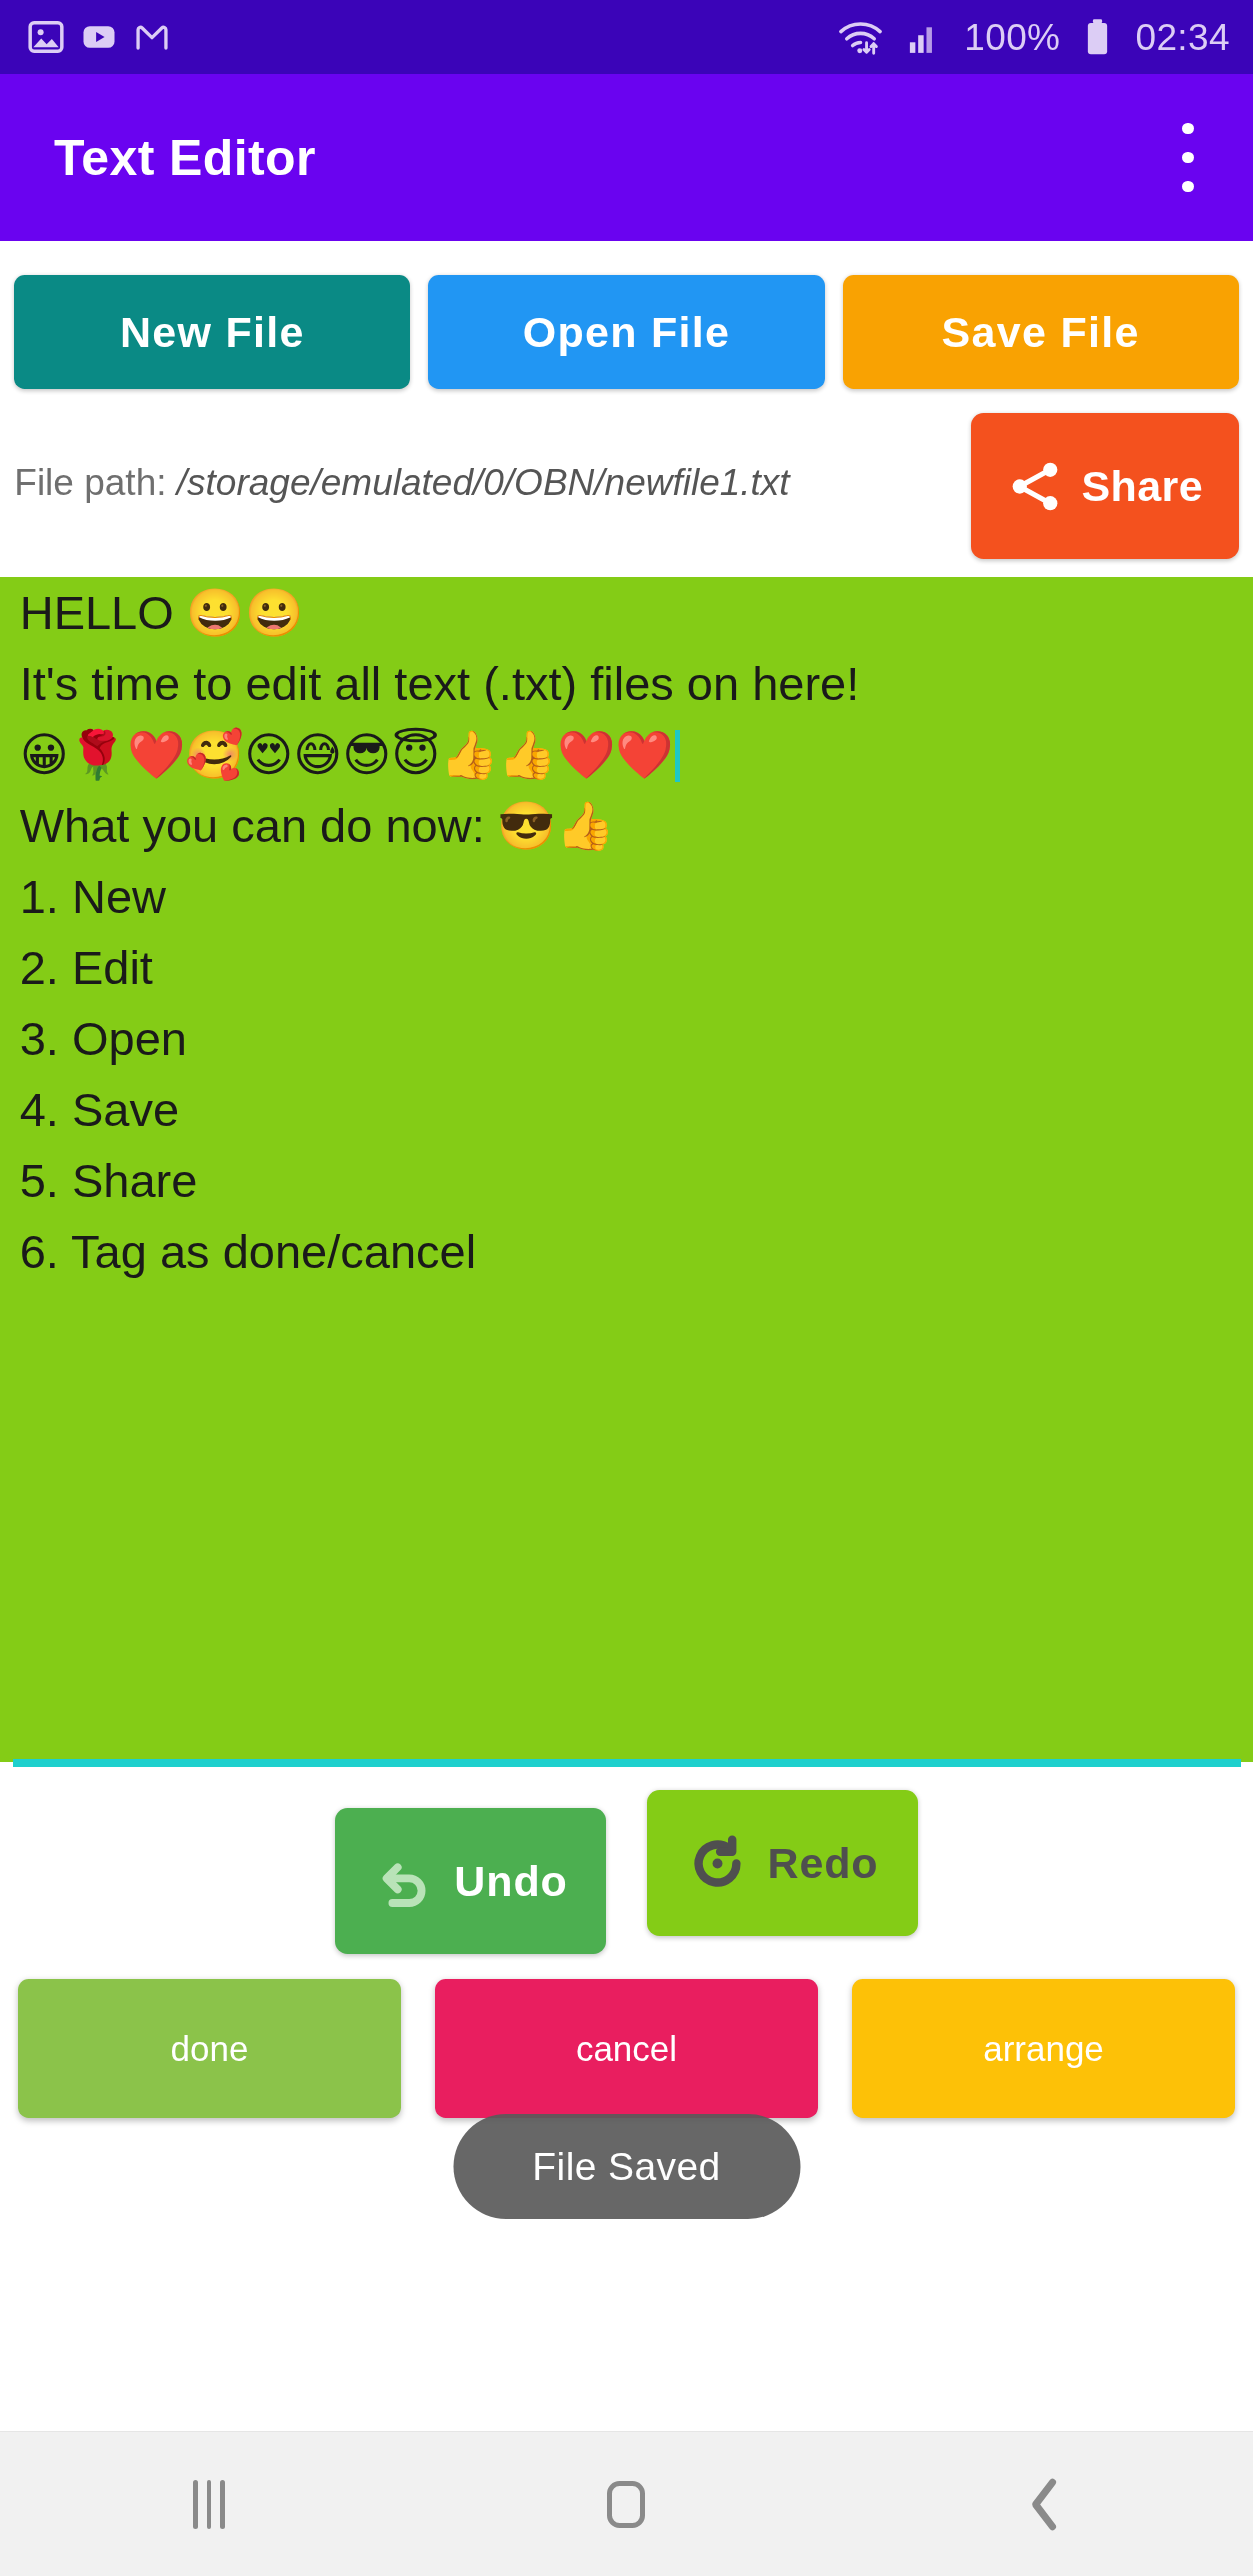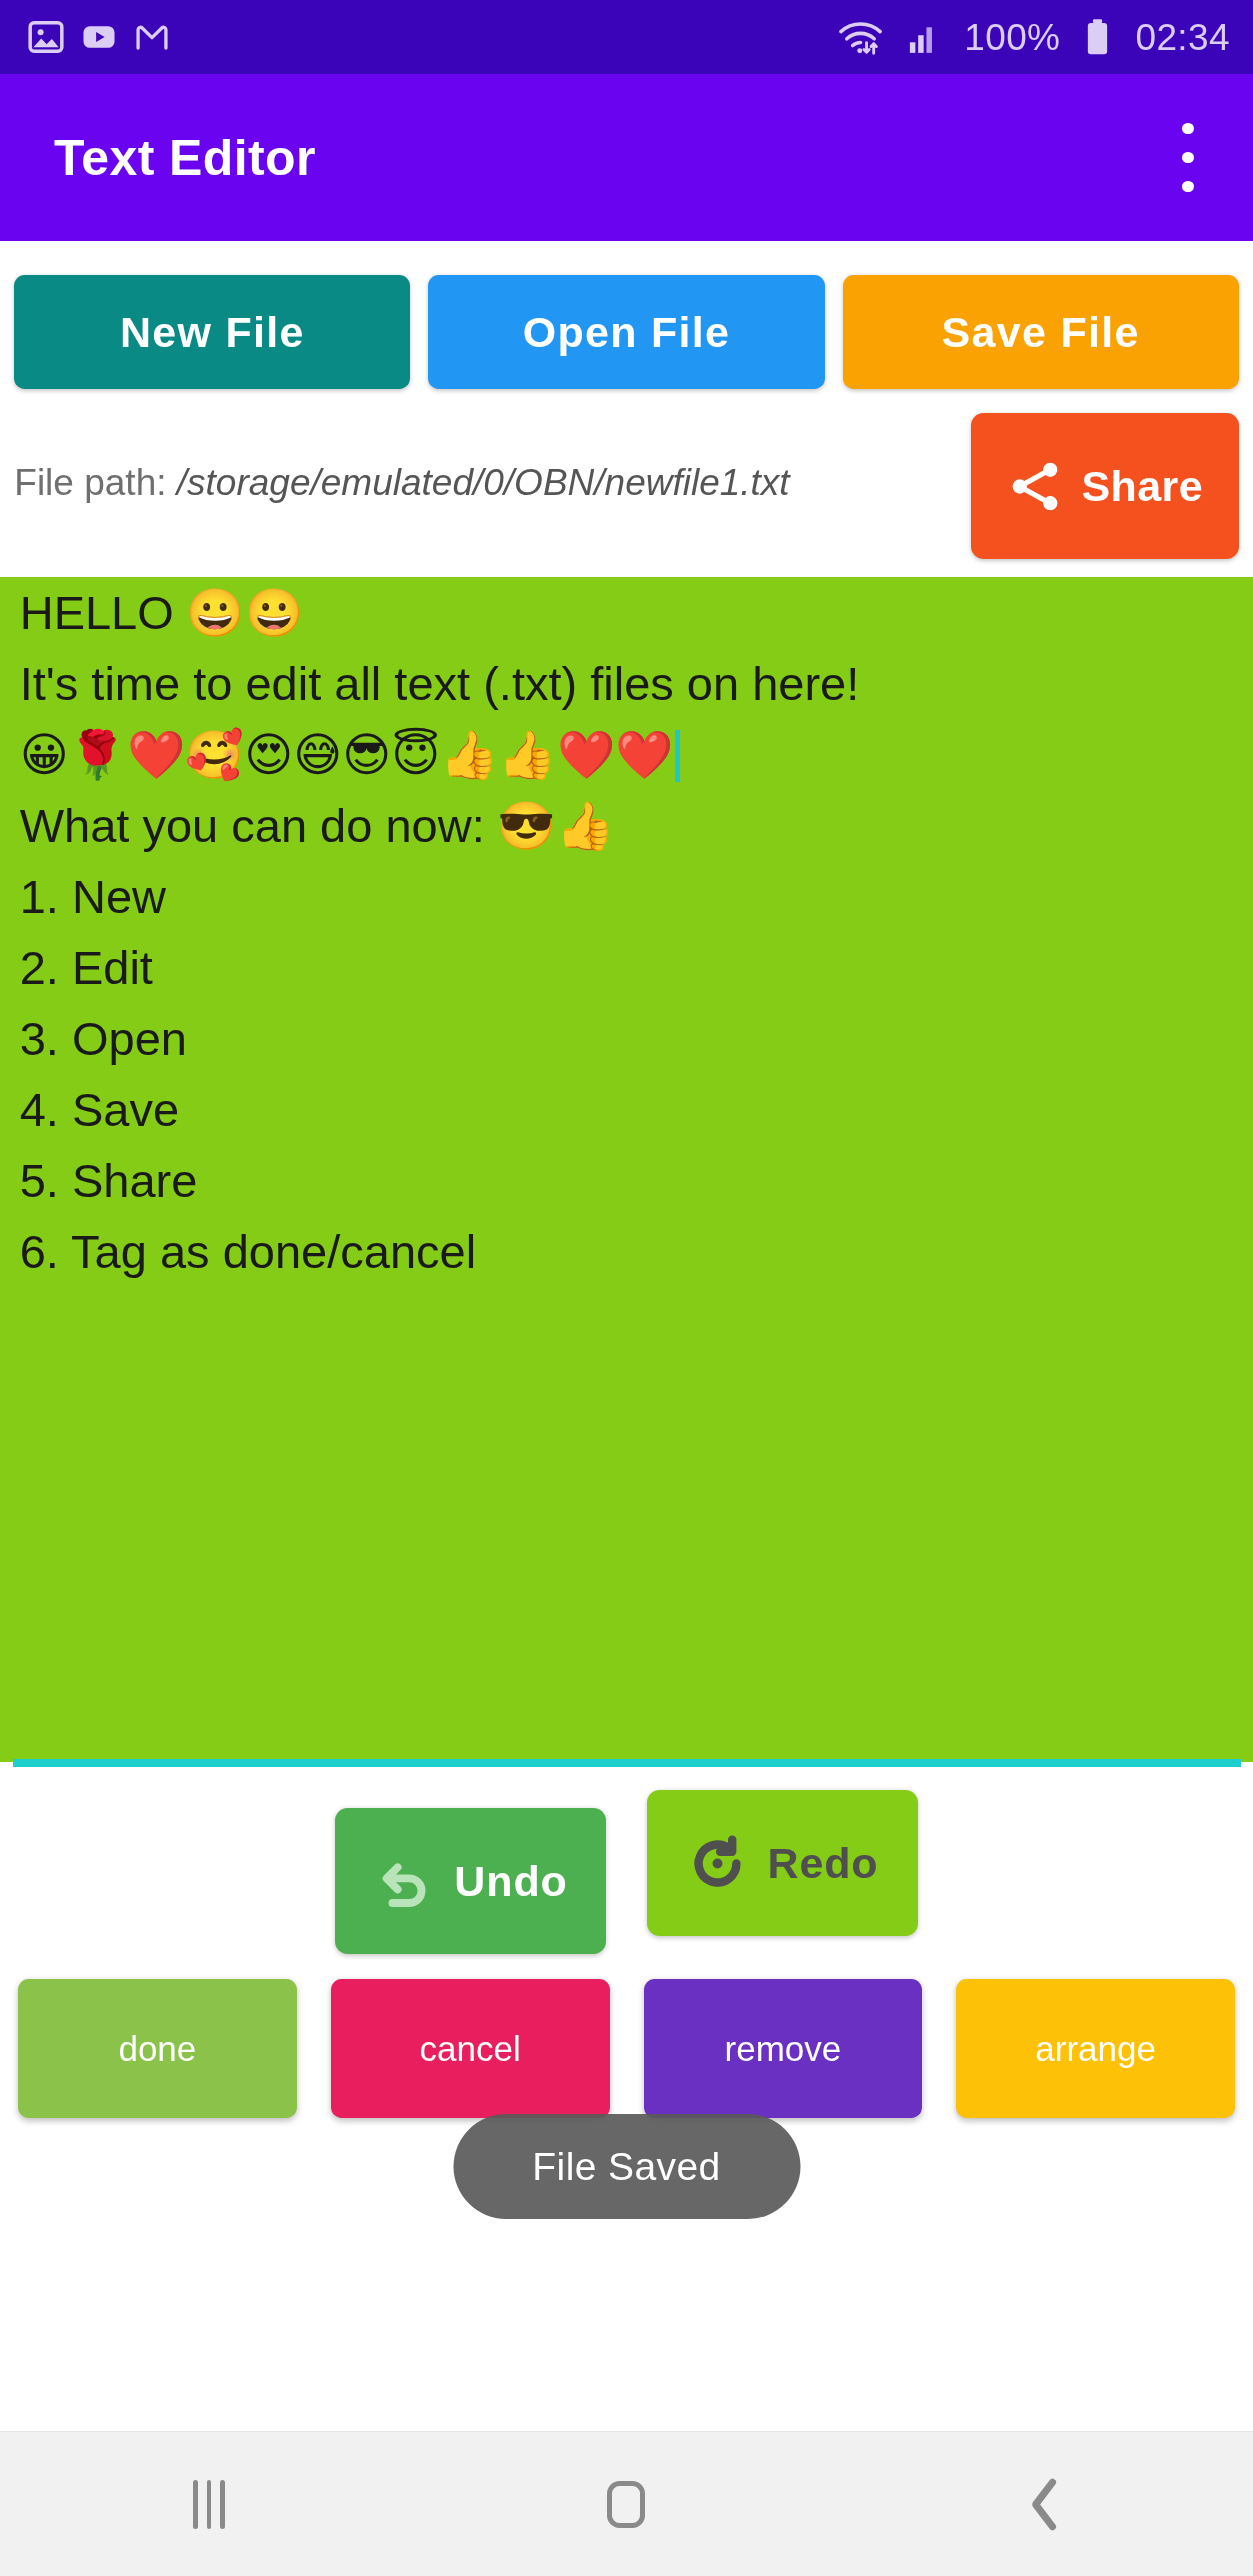--- a/index.html
+++ b/index.html
@@ -432,21 +432,20 @@
       <path d="M17.6 2.9v4.6h-4.6" fill="none" stroke="#4f4f4f" stroke-width="3.2" stroke-linecap="round" stroke-linejoin="round"></path>
       <circle cx="12" cy="12" r="1.9" fill="#4f4f4f"></circle>
     </svg>
     <span class="history-label">Redo</span>
   </button>
 </div>
 
 <div id="tag-row">
   <button class="tag-btn" id="btn-done" style="background: rgb(139, 195, 74);">done</button>
   <button class="tag-btn" id="btn-cancel" style="background: rgb(233, 30, 95);">cancel</button>
-  <button class="tag-btn" id="btn-remove" style="background: rgb(106, 48, 194);">remove</button>
   <button class="tag-btn" id="btn-arrange" style="background: rgb(253, 193, 7);">arrange</button>
 </div>
 
 <div id="toast">
   <span id="toast-text">File Saved</span>
 </div>
 
 <div id="nav-bar" style="background: rgb(241, 241, 241);">
   <div class="nav-btn">
     <span id="nav-recents">

